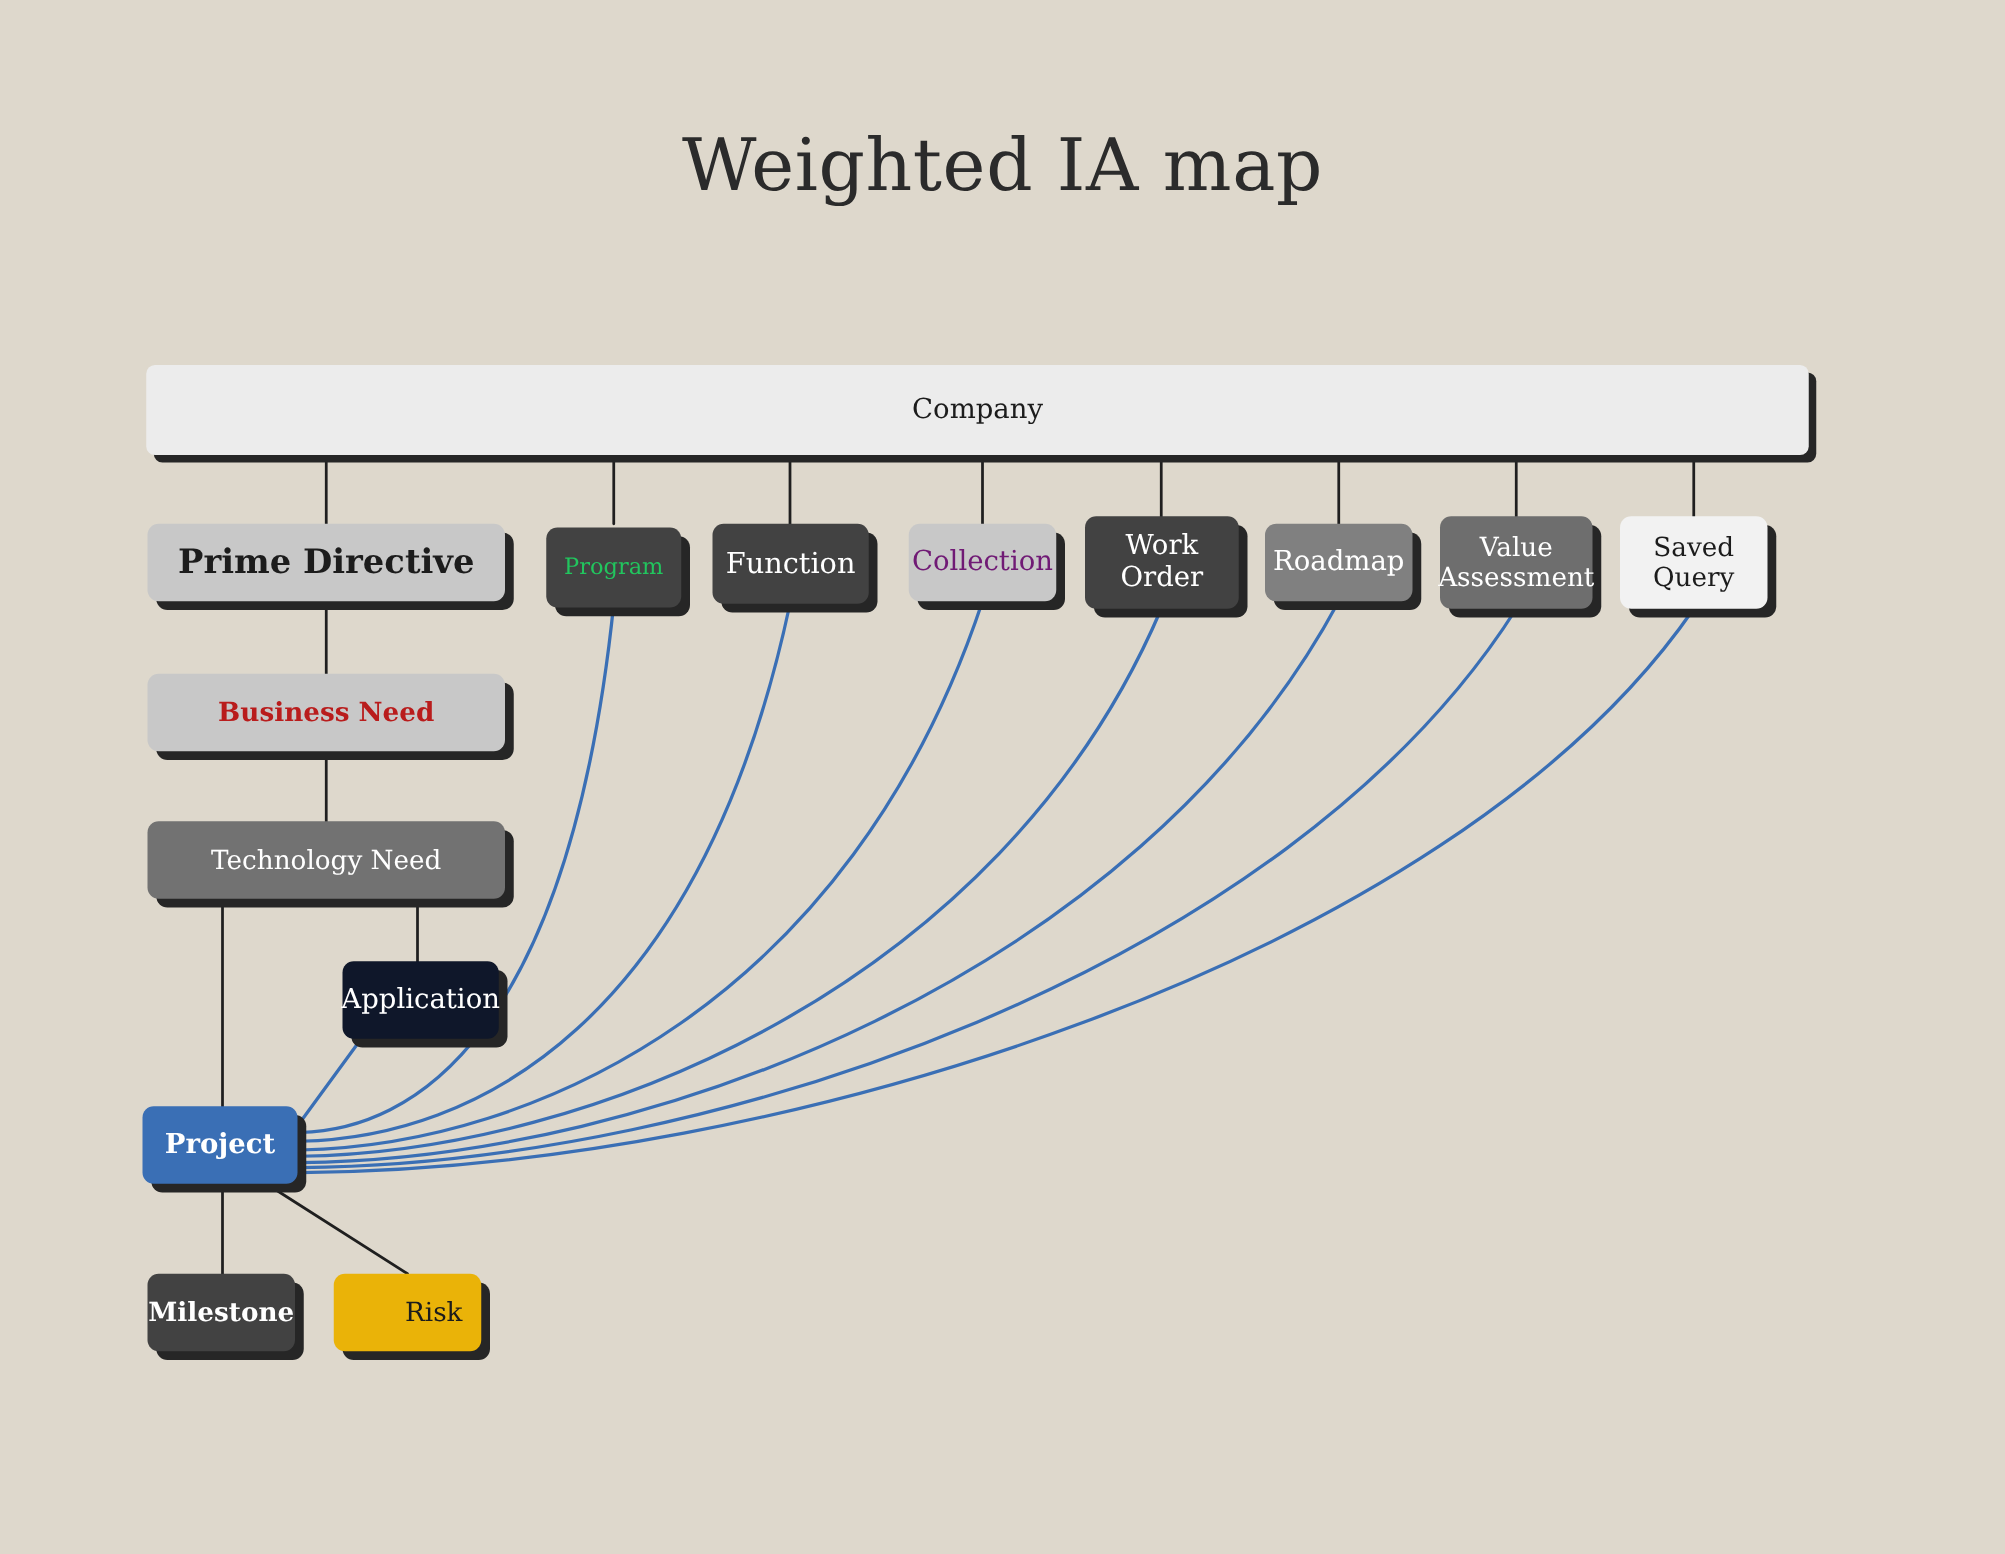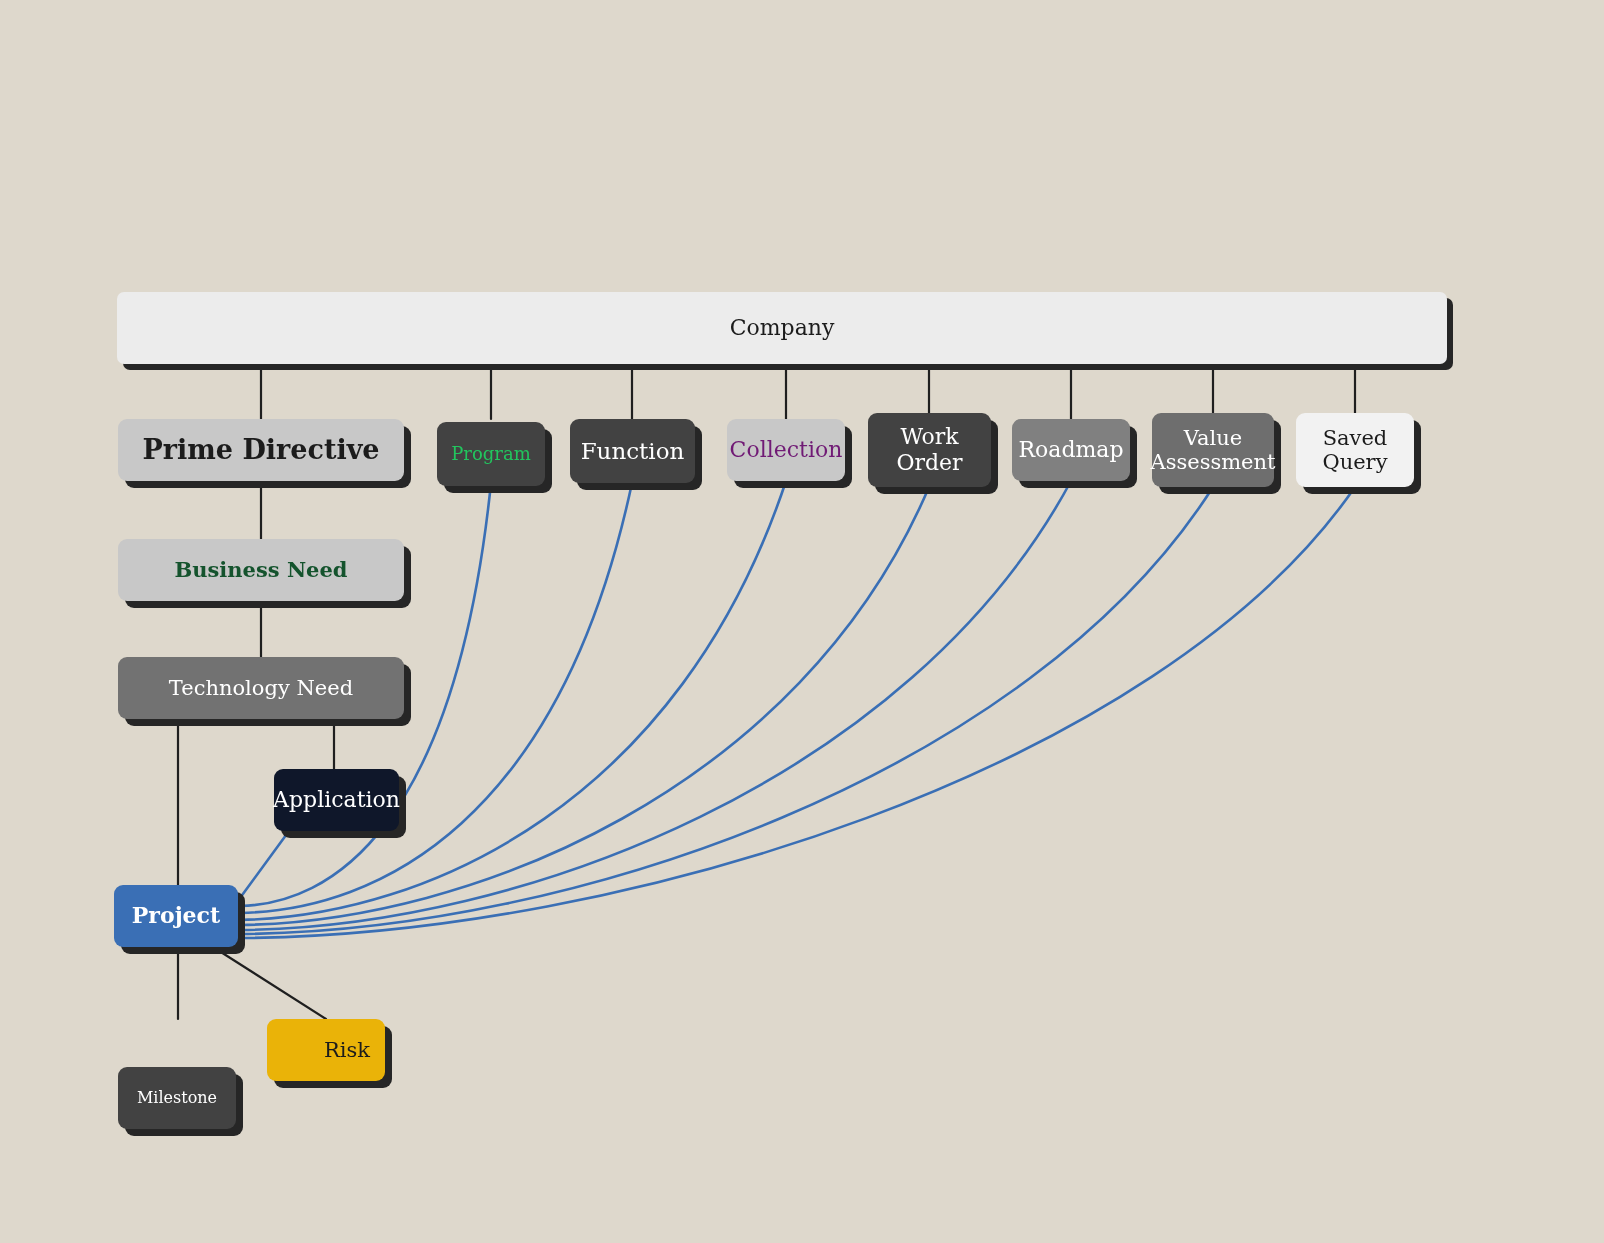--- a/index.html
+++ b/index.html
@@ -55,20 +55,21 @@
   .node.bar {
     border-radius: 7px;
     box-shadow: 6px 6px 0 0 #262626;
   }
 </style>
 </head>
 <body style="background: rgb(222, 216, 204);">
 
 <div id="canvas">
 
+  <div id="title" style="color: rgb(43, 43, 43);">Weighted IA map</div>
 
   <svg id="edge-layer" viewBox="0 0 1604 1243">
     <g id="tree-edges">
         <path d="M 261 364 L 261 419" fill="none" stroke="#1f1f1f" stroke-width="2.2" stroke-linecap="round"></path>
         <path d="M 491 364 L 491 419" fill="none" stroke="#1f1f1f" stroke-width="2.2" stroke-linecap="round"></path>
         <path d="M 632 364 L 632 419" fill="none" stroke="#1f1f1f" stroke-width="2.2" stroke-linecap="round"></path>
         <path d="M 786 364 L 786 419" fill="none" stroke="#1f1f1f" stroke-width="2.2" stroke-linecap="round"></path>
         <path d="M 929 364 L 929 413" fill="none" stroke="#1f1f1f" stroke-width="2.2" stroke-linecap="round"></path>
         <path d="M 1071 364 L 1071 419" fill="none" stroke="#1f1f1f" stroke-width="2.2" stroke-linecap="round"></path>
         <path d="M 1213 364 L 1213 413" fill="none" stroke="#1f1f1f" stroke-width="2.2" stroke-linecap="round"></path>
@@ -98,21 +99,21 @@
       <div class="node" style="left: 437px; top: 422px; width: 108px; height: 64px; background: rgb(66, 66, 66); color: #22c55e; font-size: 18px; font-weight: 400; box-shadow: rgb(38, 38, 38) 7px 7px 0px 0px;"><span>Program</span></div>
       <div class="node" style="left: 570px; top: 419px; width: 125px; height: 64px; background: rgb(66, 66, 66); color: rgb(255, 255, 255); font-size: 23px; font-weight: 400; box-shadow: rgb(38, 38, 38) 7px 7px 0px 0px;"><span>Function</span></div>
       <div class="node" style="left: 727px; top: 419px; width: 118px; height: 62px; background: rgb(200, 200, 200); color: #701a75; font-size: 22px; font-weight: 400; box-shadow: rgb(38, 38, 38) 7px 7px 0px 0px;"><span>Collection</span></div>
       <div class="node" style="left: 868px; top: 413px; width: 123px; height: 74px; background: rgb(66, 66, 66); color: rgb(255, 255, 255); font-size: 22px; font-weight: 400; box-shadow: rgb(38, 38, 38) 7px 7px 0px 0px;"><span>Work
 Order</span></div>
       <div class="node" style="left: 1012px; top: 419px; width: 118px; height: 62px; background: rgb(128, 128, 128); color: rgb(255, 255, 255); font-size: 22px; font-weight: 400; box-shadow: rgb(38, 38, 38) 7px 7px 0px 0px;"><span>Roadmap</span></div>
       <div class="node" style="left: 1152px; top: 413px; width: 122px; height: 74px; background: rgb(110, 110, 110); color: rgb(255, 255, 255); font-size: 21px; font-weight: 400; box-shadow: rgb(38, 38, 38) 7px 7px 0px 0px;"><span>Value
 Assessment</span></div>
       <div class="node" style="left: 1296px; top: 413px; width: 118px; height: 74px; background: rgb(242, 242, 242); color: rgb(28, 28, 28); font-size: 21px; font-weight: 400; box-shadow: rgb(38, 38, 38) 7px 7px 0px 0px;"><span>Saved
 Query</span></div>
-      <div class="node" style="left: 118px; top: 539px; width: 286px; height: 62px; background: rgb(200, 200, 200); color: #14532d; font-size: 21px; font-weight: 700; box-shadow: rgb(38, 38, 38) 7px 7px 0px 0px;"><span>Business Need</span></div>
+      <div class="node" style="left: 118px; top: 539px; width: 286px; height: 62px; background: rgb(200, 200, 200); color: #b91c1c; font-size: 21px; font-weight: 700; box-shadow: rgb(38, 38, 38) 7px 7px 0px 0px;"><span>Business Need</span></div>
       <div class="node" style="left: 118px; top: 657px; width: 286px; height: 62px; background: rgb(114, 114, 114); color: rgb(255, 255, 255); font-size: 21px; font-weight: 400; box-shadow: rgb(38, 38, 38) 7px 7px 0px 0px;"><span>Technology Need</span></div>
       <div class="node" style="left: 274px; top: 769px; width: 125px; height: 62px; background: #0f172a; color: rgb(255, 255, 255); font-size: 22px; font-weight: 400; box-shadow: rgb(38, 38, 38) 7px 7px 0px 0px;"><span>Application</span></div>
       <div class="node" style="left: 114px; top: 885px; width: 124px; height: 62px; background: rgb(58, 111, 181); color: rgb(255, 255, 255); font-size: 22px; font-weight: 700; box-shadow: rgb(38, 38, 38) 7px 7px 0px 0px;"><span>Project</span></div>
-      <div class="node" style="left: 118px; top: 1019px; width: 118px; height: 62px; background: rgb(66, 66, 66); color: rgb(255, 255, 255); font-size: 16px; font-weight: 400; box-shadow: rgb(38, 38, 38) 7px 7px 0px 0px; margin-top: 48px;"><span>Milestone</span></div>
+      <div class="node" style="left: 118px; top: 1019px; width: 118px; height: 62px; background: rgb(66, 66, 66); color: rgb(255, 255, 255); font-size: 21px; font-weight: 700; box-shadow: rgb(38, 38, 38) 7px 7px 0px 0px;"><span>Milestone</span></div>
       <div class="node" style="left: 267px; top: 1019px; width: 118px; height: 62px; background: #eab308; color: rgb(28, 28, 28); font-size: 21px; font-weight: 400; box-shadow: rgb(38, 38, 38) 7px 7px 0px 0px; padding-left: 42px;"><span>Risk</span></div>
     </div>
 
 </div>
 
 </body></html>

